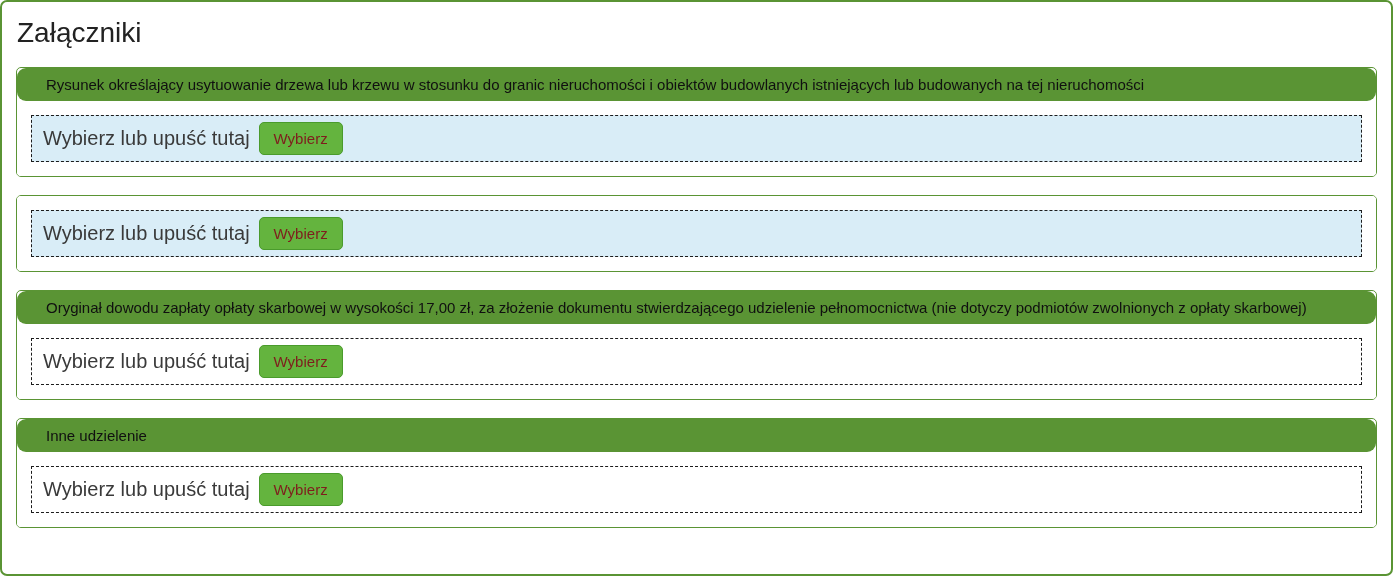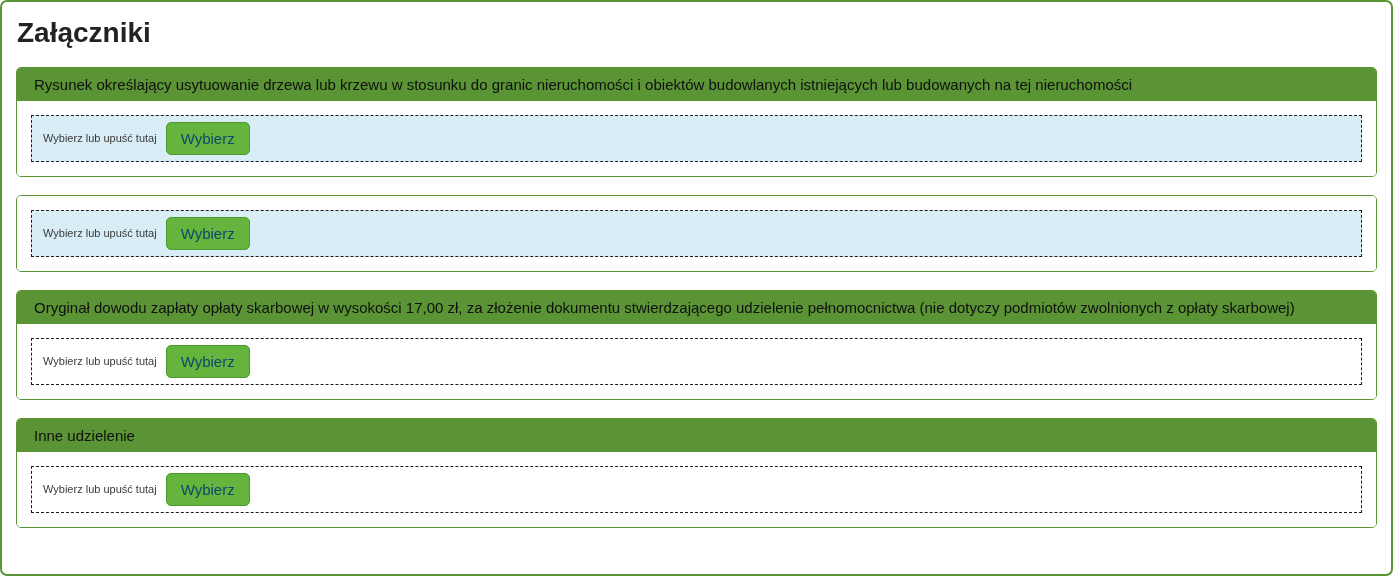--- a/index.html
+++ b/index.html
@@ -13,67 +13,68 @@
     width: 1393px;
     height: 576px;
     border: 2px solid #5a9434;
     border-radius: 7px;
     background: #ffffff;
     padding: 12px 14px 14px 14px;
     overflow: hidden;
   }
   .page-title {
     font-size: 28px;
-    font-weight: 700;
+    font-weight: 400;
     color: #222222;
     margin: 2px 0 17px 1px;
     line-height: 1.2;
   }
   .panel {
     border: 1px solid #5a9434;
     border-radius: 5px;
     margin-bottom: 18px;
     background: #ffffff;
     overflow: hidden;
   }
   .panel:last-child { margin-bottom: 0; }
   .panel-header {
     background: #5a9434;
     color: #101010;
     font-size: 15px;
     line-height: 19px;
-    padding: 7px 17px;
+    padding: 7px 29px;
+    border-radius: 9px;
   }
   .panel-body {
     padding: 14px;
     background: #ffffff;
   }
   .dropzone {
     border: 1px dashed #1c1c1c;
     height: 47px;
     display: flex;
     align-items: center;
     gap: 9px;
     padding: 5px 5px 5px 11px;
     background: #ffffff;
     cursor: pointer;
   }
   .dropzone.info {
     background: #d9edf7;
   }
   .dz-hint {
-    font-size: 11px;
+    font-size: 20px;
     color: #3a3a3a;
     white-space: nowrap;
   }
   .btn-browse {
     background: #64b43e;
     border: 1px solid #4a9b2c;
     border-radius: 5px;
-    color: #0c4a6e;
+    color: #7f1d1d;
     font-size: 15px;
     font-family: "Liberation Sans", "DejaVu Sans", sans-serif;
     padding: 6px 14px;
     line-height: 19px;
     cursor: pointer;
   }
 </style>
 </head>
 <body>
 

